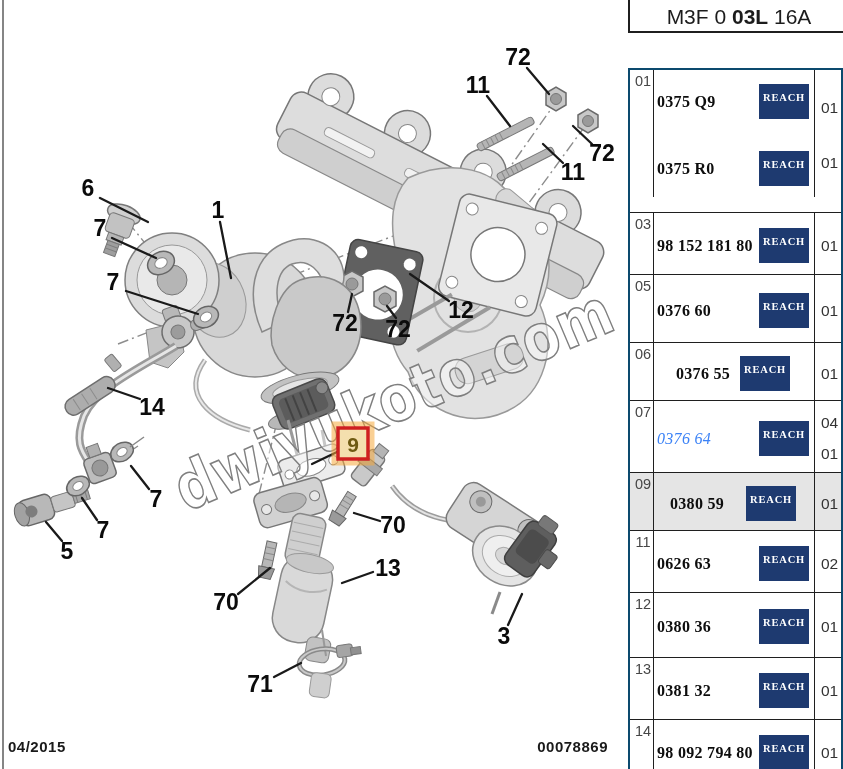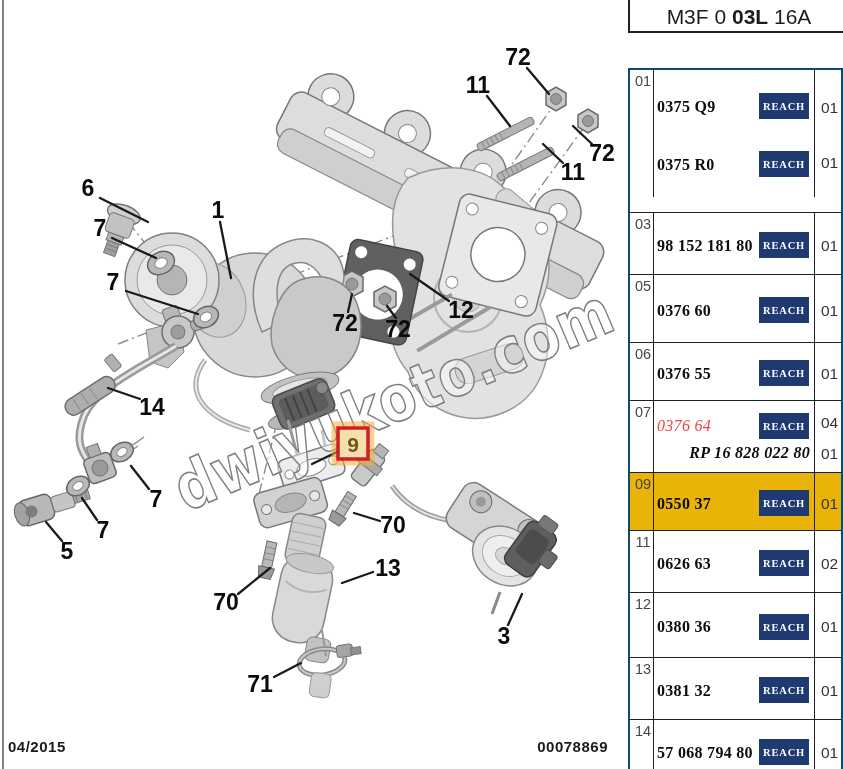--- a/index.html
+++ b/index.html
@@ -12,30 +12,30 @@
   .ftr.right{right:20px;}
   #rightpanel{position:absolute;left:628px;top:0;width:245px;height:769px;background:#fff;text-align:center;}
   .hdr{position:absolute;top:0;left:0;width:215px;height:33px;box-sizing:border-box;
        border-left:2px solid #1f1f1f;border-bottom:2px solid #1f1f1f;
        font-size:21px;color:#1c1c1c;padding:5px 0 0 5px;white-space:pre;}
   .hdr b{font-weight:bold;}
   #tbl{position:absolute;top:68px;left:0;width:215px;box-sizing:border-box;
        border:2px solid #0c4a6e;background:#fff;}
   .row{display:grid;grid-template-columns:24px 1fr 27px;box-sizing:border-box;border-top:1.5px solid #1f1f1f;}
   .row:first-child{border-top:none;}
-  .row.hl{background:#eab308;}
+  .row.hl{background:#e5e5e5;gap:13px;}
   .item{font-size:14.5px;color:#464646;padding:3px 0 0 3px;border-right:1.5px solid #1f1f1f;}
   .mid{display:flex;flex-direction:column;justify-content:center;padding:5px 4px 2px 3px;font-family:Liberation Serif, serif;}
   .pline{display:flex;align-items:center;justify-content:space-between;line-height:23px;}
   .pline.right{justify-content:flex-end;}
   .pn{font-weight:bold;font-size:16px;color:#0d0d0d;letter-spacing:0.3px;white-space:pre;}
-  .pn.it{font-style:italic;font-weight:normal;color:#ef4444;}
+  .pn.it{font-style:italic;font-weight:normal;color:#3b82f6;}
   .pn.it.bd{font-weight:bold;color:#0d0d0d;}
   .badge{background:#1e3a70;color:#ffffff;font-size:10.5px;font-weight:bold;
-         padding:2px 4px 1px 4px;letter-spacing:0.8px;margin-right:1px;}
+         padding:2px 4px 10px 4px;letter-spacing:0.8px;margin-right:1px;}
   .qcol{border-left:1.5px solid #1f1f1f;display:flex;flex-direction:column;justify-content:center;
         padding:5px 0 2px 3px;font-size:15.5px;color:#333;}
   .qline{line-height:23px;}
   svg text.callout{font-family:"Liberation Sans",sans-serif;font-weight:bold;font-size:23px;fill:#0b0b0b;}
   svg .leader{stroke:#1a1a1a;stroke-width:2.3;stroke-linecap:round;}
 </style>
 </head>
 <body>
 
 <div class="leftline"></div>
@@ -432,53 +432,50 @@
         <div class="mid">
           <div class="pline">
             <span class="pn">0376 60</span>
             <span class="badge">REACH</span>
           </div>
         </div>
         <div class="qcol">
           <div class="qline">01</div>
         </div>
       </div>
-      <div class="row" style="height: 58px;">
+      <div class="row" style="height: 58px; gap: 19px;">
         <div class="item">06</div>
         <div class="mid">
           <div class="pline">
             <span class="pn">0376 55</span>
             <span class="badge">REACH</span>
           </div>
         </div>
         <div class="qcol">
           <div class="qline">01</div>
         </div>
       </div>
       <div class="row" style="height: 72px;">
         <div class="item">07</div>
         <div class="mid" style="gap: 2px;">
           <div class="pline">
             <span class="pn it">0376 64</span>
             <span class="badge">REACH</span>
           </div>
-          <div class="pline right">
-            <span class="pn it bd">RP 16 828 022 80</span>
-          </div>
         </div>
         <div class="qcol" style="gap: 8px;">
           <div class="qline">04</div>
           <div class="qline">01</div>
         </div>
       </div>
       <div class="row hl" style="height: 58px;">
         <div class="item">09</div>
         <div class="mid">
           <div class="pline">
-            <span class="pn">0550 37</span>
+            <span class="pn">0380 59</span>
             <span class="badge">REACH</span>
           </div>
         </div>
         <div class="qcol">
           <div class="qline">01</div>
         </div>
       </div>
       <div class="row" style="height: 62px;">
         <div class="item">11</div>
         <div class="mid">
@@ -512,21 +509,21 @@
           </div>
         </div>
         <div class="qcol">
           <div class="qline">01</div>
         </div>
       </div>
       <div class="row" style="height: 62px;">
         <div class="item">14</div>
         <div class="mid">
           <div class="pline">
-            <span class="pn">57 068 794 80</span>
+            <span class="pn">98 092 794 80</span>
             <span class="badge">REACH</span>
           </div>
         </div>
         <div class="qcol">
           <div class="qline">01</div>
         </div>
       </div>
     </div>
 </div>
 

